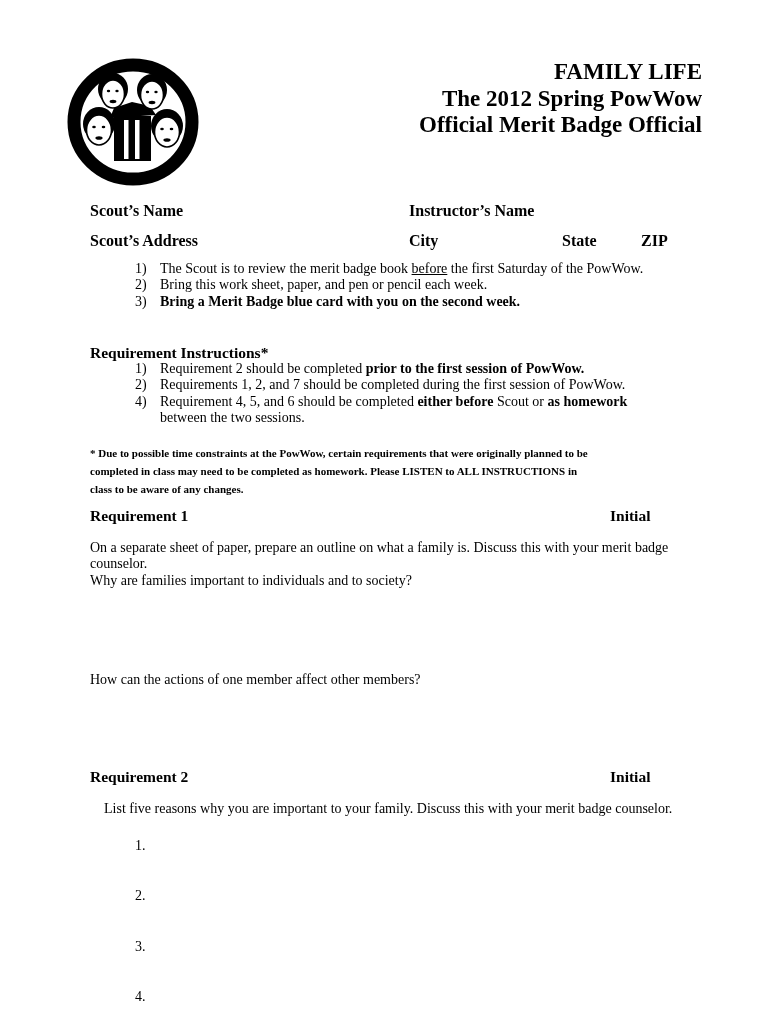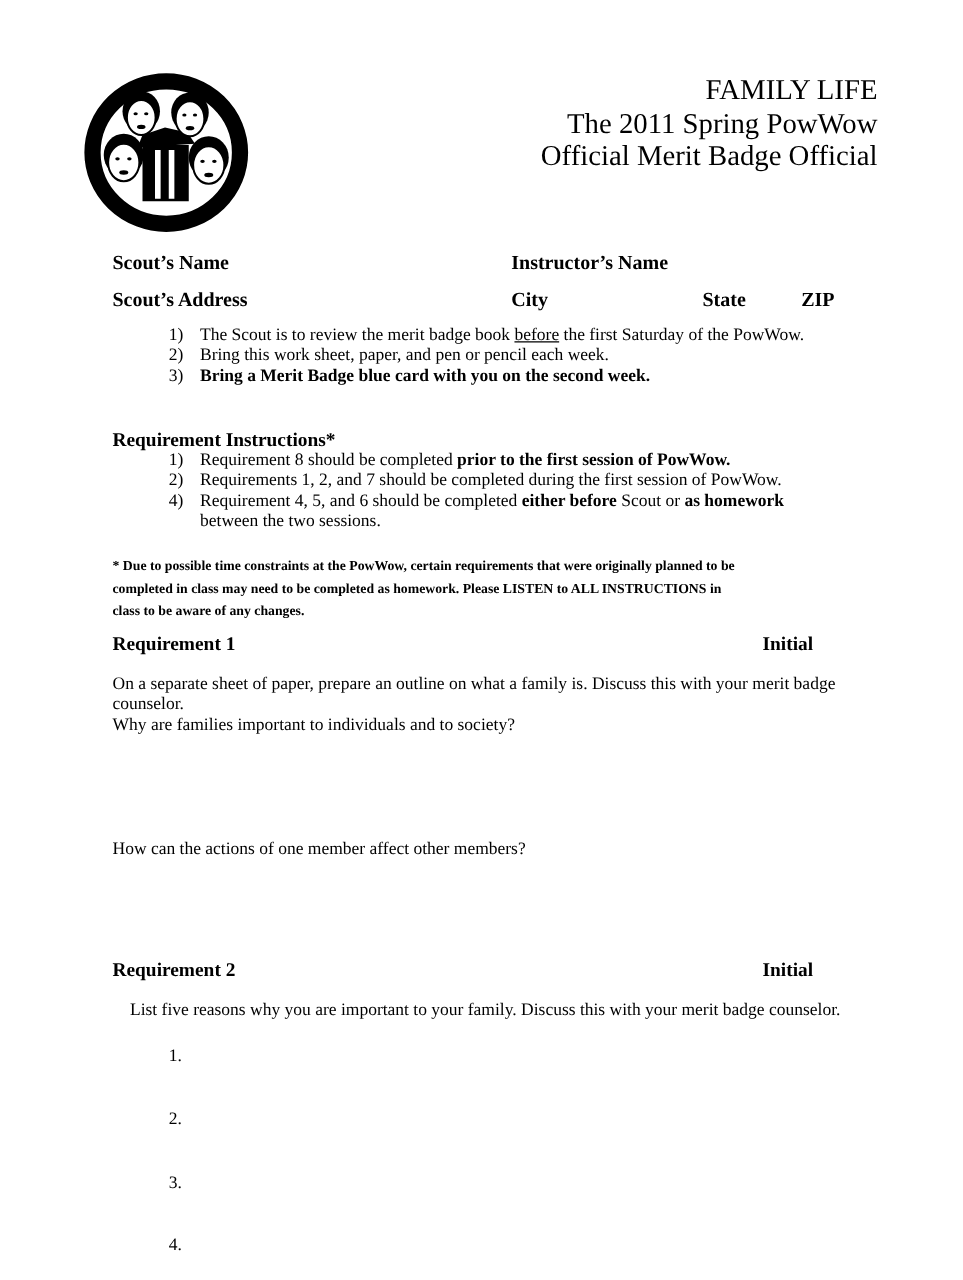--- a/index.html
+++ b/index.html
@@ -12,21 +12,21 @@
     font-family: "Liberation Serif", "DejaVu Serif", serif;
     overflow: hidden;
   }
   .abs { position: absolute; }
 
   
   .logo { left: 66px; top: 58px; width: 134px; height: 132px; }
   .title {
     top: 59px; right: 68px;
     text-align: right;
-    font-weight: normal;
+    font-weight: bold;
     font-size: 23px;
     line-height: 26.5px;
     white-space: nowrap;
   }
 
   
   .lbl { font-weight: bold; font-size: 16px; line-height: 15px; white-space: nowrap; }
 
   
   .block { font-size: 14px; line-height: 16.4px; white-space: nowrap; }
@@ -84,40 +84,40 @@
         <ellipse cx="101" cy="74" rx="12.5" ry="15" fill="#ffffff" stroke="#000000" stroke-width="1.6"></ellipse>
         <ellipse cx="96" cy="71" rx="1.8" ry="1.3" fill="#000000"></ellipse>
         <ellipse cx="105.5" cy="71" rx="1.8" ry="1.3" fill="#000000"></ellipse>
         <ellipse cx="101" cy="82" rx="3.6" ry="1.8" fill="#000000"></ellipse>
       </g>
     </svg>
   </div>
 
   <div class="abs title">
     <div>FAMILY LIFE</div>
-    <div>The 2011 Spring PowWow</div>
+    <div>The 2012 Spring PowWow</div>
     <div>Official Merit Badge Official</div>
   </div>
 
   <div class="abs lbl" style="left:90px; top:203px">Scout’s Name</div>
   <div class="abs lbl" style="left:409px; top:203px">Instructor’s Name</div>
   <div class="abs lbl" style="left:90px; top:233px">Scout’s Address</div>
   <div class="abs lbl" style="left:409px; top:233px">City</div>
   <div class="abs lbl" style="left:562px; top:233px">State</div>
   <div class="abs lbl" style="left:641px; top:233px">ZIP</div>
 
   <div class="abs block" style="left:90px; top:261px; width:640px">
     <div class="li"><span class="num">1)</span><span>The Scout is to review the merit badge book </span><span class="u">before</span><span> the first Saturday of the PowWow.</span></div>
     <div class="li"><span class="num">2)</span><span>Bring this work sheet, paper, and pen or pencil each week.</span></div>
     <div class="li"><span class="num">3)</span><span class="b">Bring a Merit Badge blue card with you on the second week.</span></div>
   </div>
 
   <div class="abs block" style="left:90px; top:344px; width:640px">
     <div class="h">Requirement Instructions*</div>
-    <div class="li"><span class="num">1)</span><span>Requirement 8 should be completed </span><span class="b">prior to the first session of PowWow.</span></div>
+    <div class="li"><span class="num">1)</span><span>Requirement 2 should be completed </span><span class="b">prior to the first session of PowWow.</span></div>
     <div class="li"><span class="num">2)</span><span>Requirements 1, 2, and 7 should be completed during the first session of PowWow.</span></div>
     <div class="li"><span class="num">4)</span><span>Requirement 4, 5, and 6 should be completed </span><span class="b">either before</span><span> Scout or </span><span class="b">as homework</span></div>
     <div class="li"><span>between the two sessions.</span></div>
   </div>
 
   <div class="abs note" style="left:90px; top:444px; width:650px">
     <div>* Due to possible time constraints at the PowWow, certain requirements that were originally planned to be</div>
     <div>completed in class may need to be completed as homework.  Please LISTEN to ALL INSTRUCTIONS in</div>
     <div>class to be aware of any changes.</div>
   </div>

